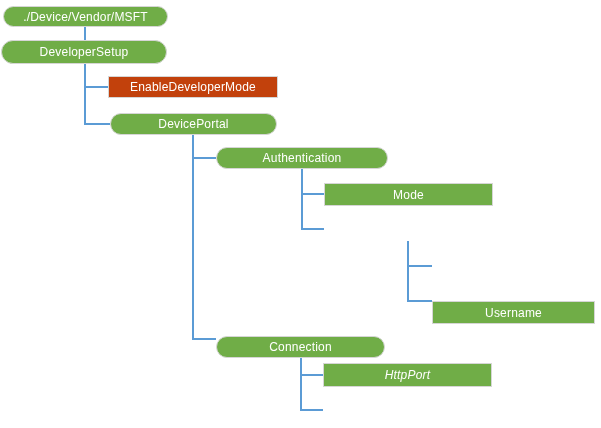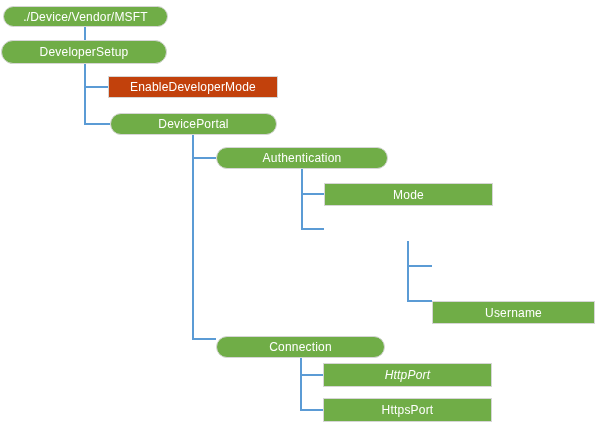--- a/index.html
+++ b/index.html
@@ -74,16 +74,13 @@
     </div>
     <div class="node rect" style="left: 432px; top: 255px; width: 163px; height: 23px; background: rgb(112, 173, 71); border-color: rgb(214, 214, 214); color: rgb(255, 255, 255); margin-top: 46px;">
       <span>Username</span>
     </div>
     <div class="node pill" style="left: 216px; top: 328px; width: 169px; height: 22px; background: rgb(112, 173, 71); border-color: rgb(214, 214, 214); color: rgb(255, 255, 255); margin-top: 8px;">
       <span>Connection</span>
     </div>
     <div class="node rect" style="left: 323px; top: 363px; width: 169px; height: 24px; background: rgb(112, 173, 71); border-color: rgb(214, 214, 214); color: rgb(255, 255, 255); font-style: italic;">
       <span>HttpPort</span>
     </div>
-    <div class="node rect" style="left: 323px; top: 398px; width: 169px; height: 24px; background: rgb(112, 173, 71); border-color: rgb(214, 214, 214); color: rgb(255, 255, 255);">
-      <span>HttpsPort</span>
-    </div>
   </div>
 
 </body></html>

